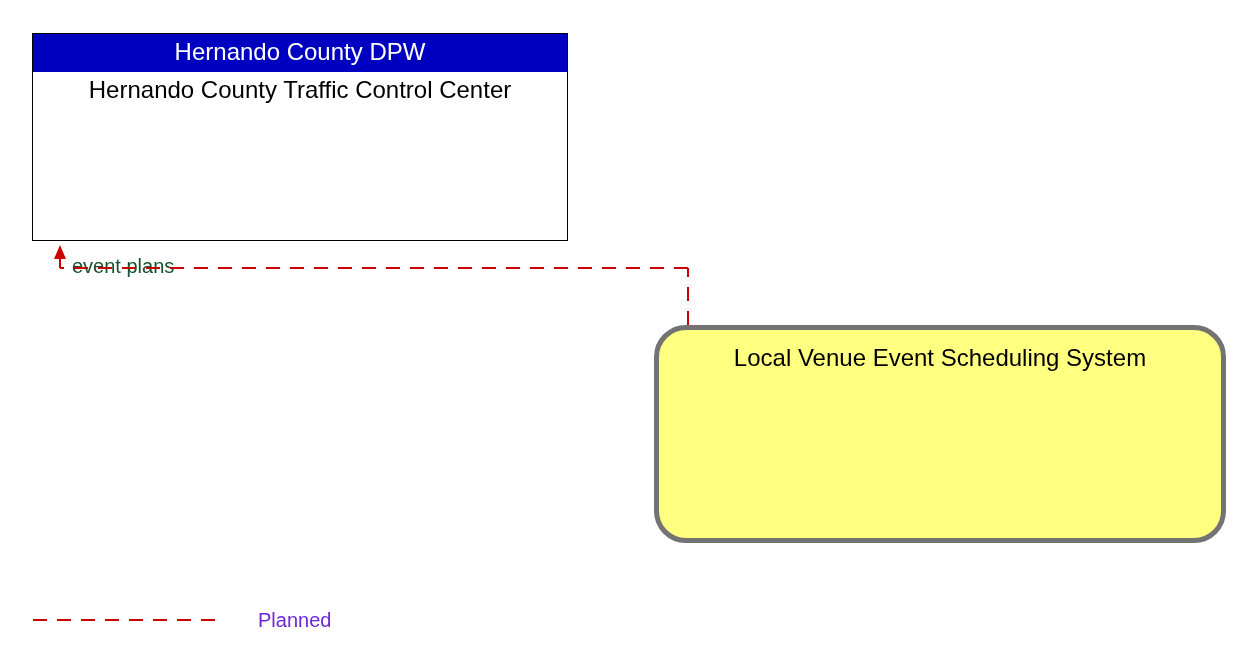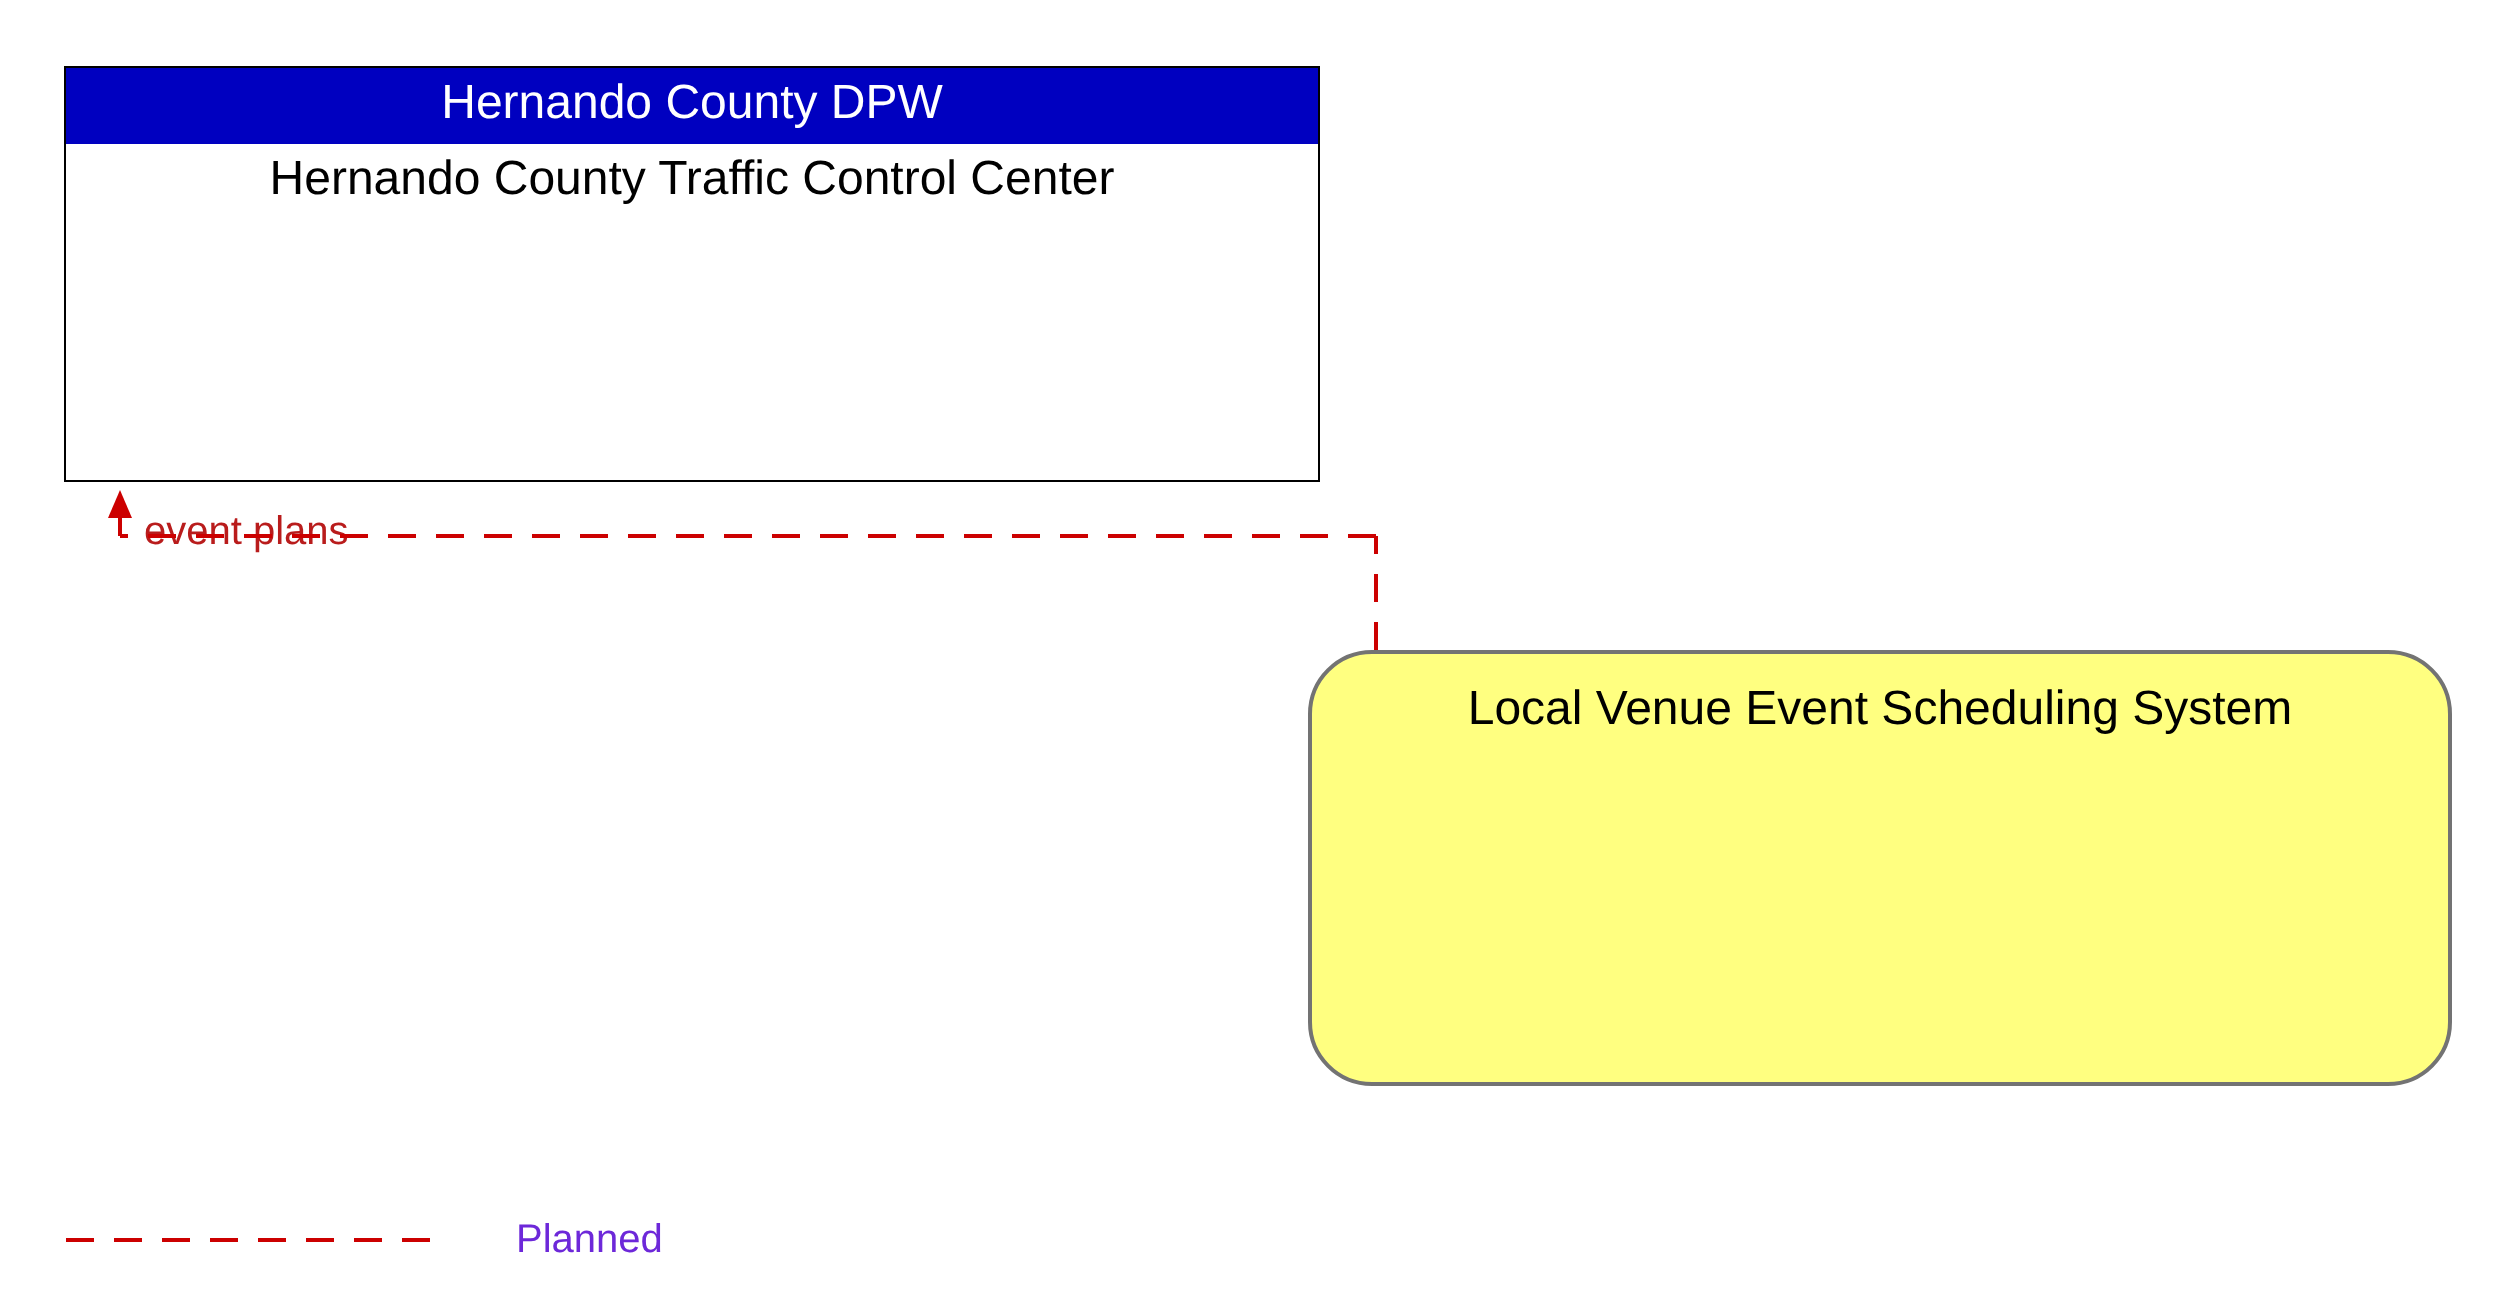--- a/index.html
+++ b/index.html
@@ -29,50 +29,50 @@
   .box-title {
     text-align: center;
     font-size: 24px;
     color: #000;
     padding: 4px 10px;
     line-height: 1.15;
   }
   .yellow-box {
     position: absolute;
     box-sizing: border-box;
-    border: 2px solid #737373;
+    border: 5px solid #737373;
     background: #ffff80;
     border-radius: 32px;
     text-align: center;
     font-size: 24px;
     padding-top: 14px;
   }
   .flow-label {
     position: absolute;
-    color: #b91c1c;
+    color: #14532d;
     font-size: 20px;
   }
   .legend-label {
     position: absolute;
     color: #6d28d9;
     font-size: 20px;
   }
   svg.overlay {
     position: absolute;
     top: 0;
     left: 0;
     width: 1252px;
     height: 658px;
     pointer-events: none;
   }
 </style>
 </head>
 <body>
 
-<div class="box" style="left:32px; top:33px; width:628px; height:208px;">
+<div class="box" style="left:32px; top:33px; width:536px; height:208px;">
   <div class="box-header">Hernando County DPW</div>
   <div class="box-title">Hernando County Traffic Control Center</div>
 </div>
 
 <div class="yellow-box" style="left:654px; top:325px; width:572px; height:218px;">
   <div>Local Venue Event Scheduling System</div>
 </div>
 
 <div class="flow-label" style="left:72px; top:255px;">event plans</div>
 

